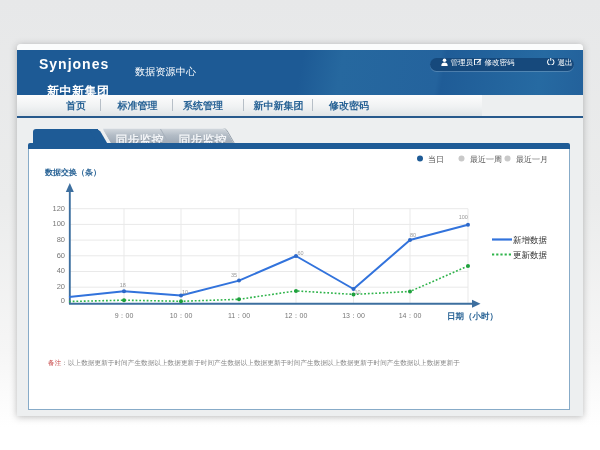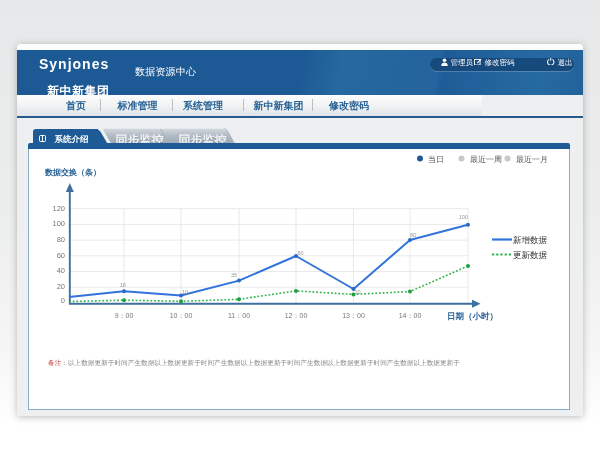--- a/index.html
+++ b/index.html
@@ -85,27 +85,20 @@
       <div class="navsep" style="left:225.7px"></div>
       <div class="navsep" style="left:295.4px"></div>
     </div>
     <div id="navline"></div>
     <div id="tabgray"></div>
     <div id="tabslash"></div>
     <div class="graytext" style="left:98.5px">同步监控</div>
     <div class="graytext" style="left:161.5px">同步监控</div>
     <div class="tabblue" style="left:16px;width:65px;border-radius:3px 0 0 0"></div>
     <div class="tabblue" style="left:72px;width:10px;transform:skewX(30deg);transform-origin:top left;border-radius:0 4px 0 0"></div>
-    <div id="tabactive-in">
-      <svg style="position:absolute;left:6.3px;top:6.6px" width="7" height="7" viewBox="0 0 7 7">
-        <rect x="0.5" y="0.5" width="6" height="6" rx="1" fill="none" stroke="#fff" stroke-width="1"></rect>
-        <line x1="3.5" y1="0.5" x2="3.5" y2="6.5" stroke="#fff" stroke-width="1"></line>
-      </svg>
-      <span style="position:absolute;left:21.5px;top:5.8px;">系统介绍</span>
-    </div>
     <div id="bluebar"></div>
     <div id="content"></div>
     <div id="note"><b>备注</b>：以上数据更新于时间产生数据以上数据更新于时间产生数据以上数据更新于时间产生数据以上数据更新于时间产生数据以上数据更新于</div>
   </div>
 
   <svg id="chart" style="position:absolute;left:0;top:0" width="600" height="450" viewBox="0 0 600 450">
 
     <circle cx="420" cy="158.5" r="3" fill="#1e5b96"></circle>
     <circle cx="461.5" cy="158.5" r="3" fill="#c9c9c9"></circle>
     <circle cx="507.5" cy="158.5" r="3" fill="#c9c9c9"></circle>

